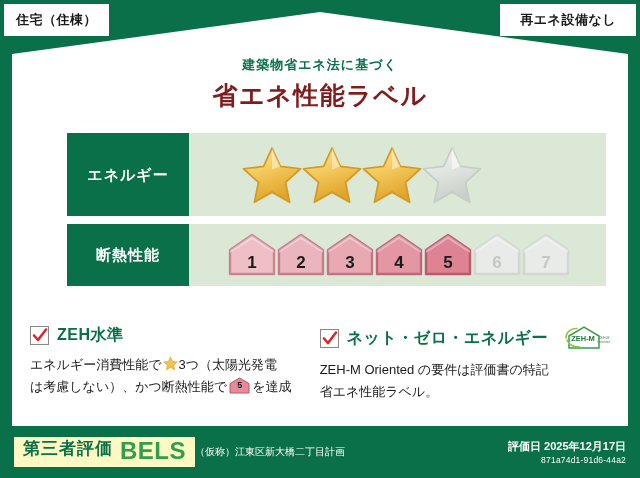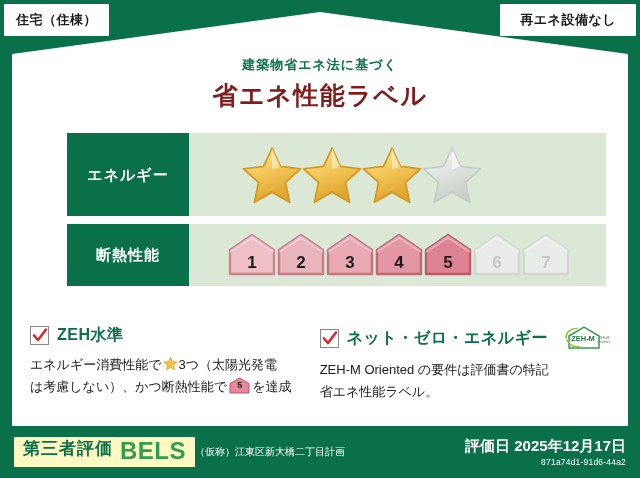--- a/index.html
+++ b/index.html
@@ -140,21 +140,21 @@
     white-space:nowrap;
   }
   #bels-jp{ color:#0a7049; font-weight:bold; font-size:17px; letter-spacing:1px; }
   #bels-en{ color:#2f9e4e; font-weight:bold; font-size:24px; letter-spacing:0.5px; font-style:normal; }
   #project-name{
     color:#ffffff; font-size:10px; margin-left:0; white-space:nowrap;
   }
   .eval-block{
     margin-left:auto; margin-right:14px; text-align:right; color:#ffffff;
   }
-  #eval-date{ font-size:15px; font-weight:bold; white-space:nowrap; }
+  #eval-date{ font-size:11px; font-weight:bold; white-space:nowrap; }
   #eval-id{ font-size:8.5px; margin-top:1px; letter-spacing:0.2px; white-space:nowrap; }
 </style>
 </head>
 <body>
 
 <div id="label-root">
 
   <div class="green-frame"></div>
   <div class="inner-panel"></div>
 

